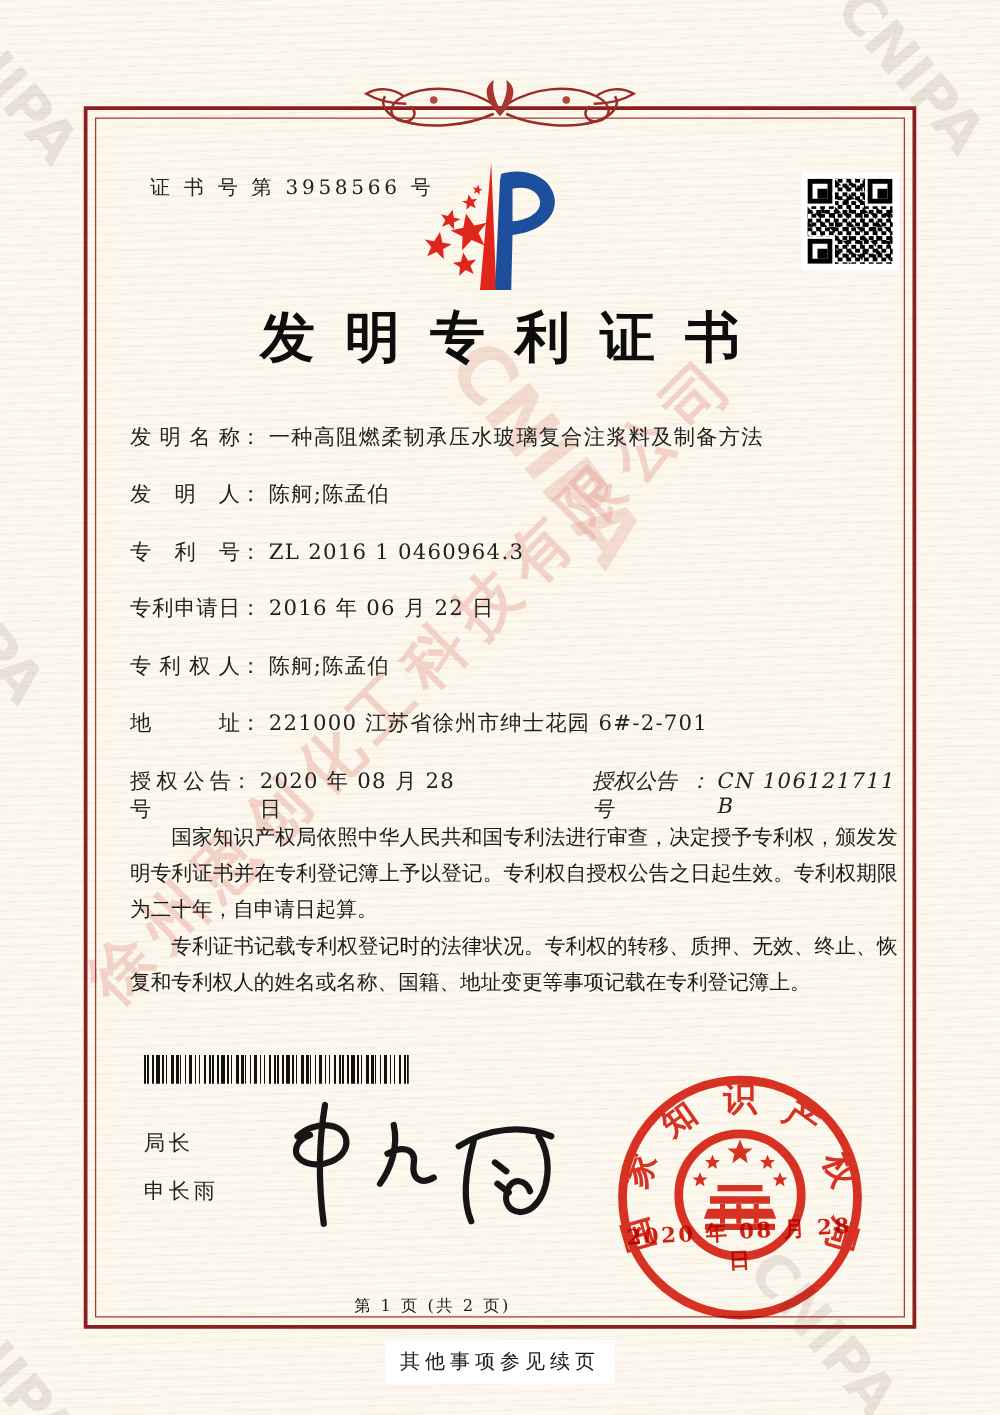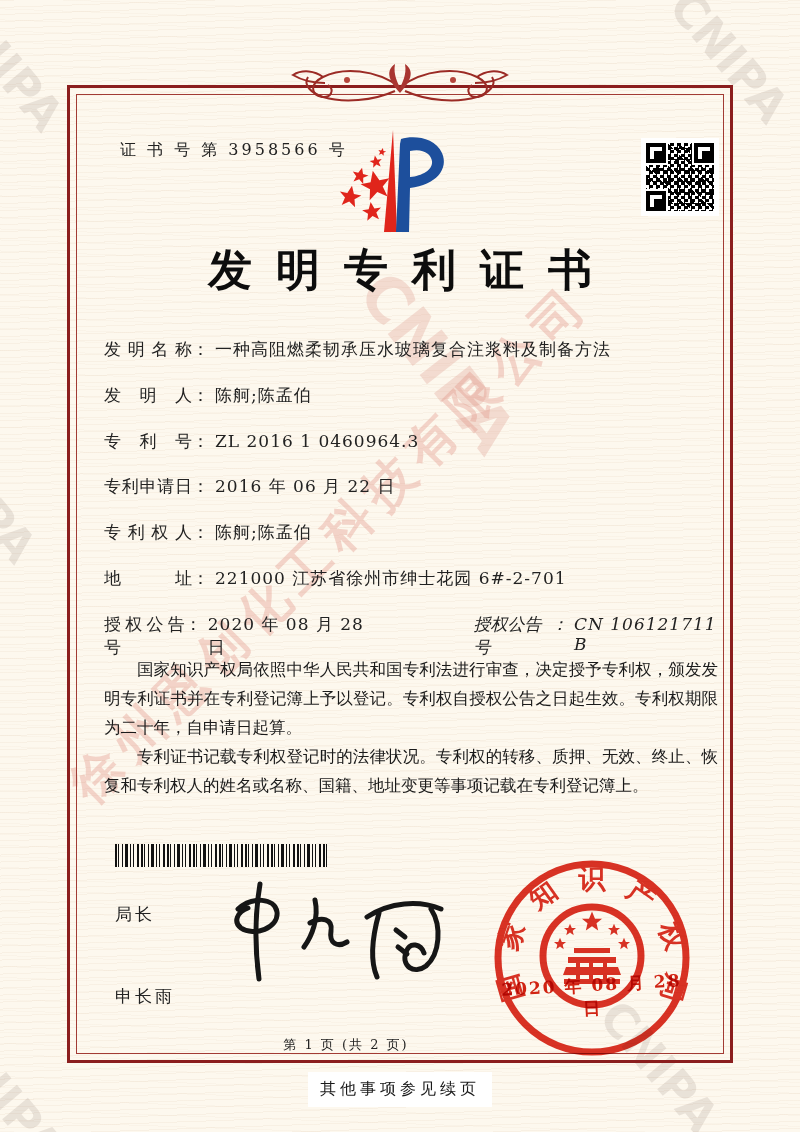--- a/index.html
+++ b/index.html
@@ -56,21 +56,21 @@
   .body-text p { text-indent:2em; }
   
   .barcode { position:absolute; left:115px; top:844px; width:212px; height:23px;
       background:repeating-linear-gradient(90deg,
         #111 0 2px,#fdf8ee 2px 3px,#111 3px 4px,#fdf8ee 4px 7px,#111 7px 8px,#fdf8ee 8px 10px,
         #111 10px 13px,#fdf8ee 13px 15px,#111 15px 16px,#fdf8ee 16px 18px,#111 18px 19px,
         #fdf8ee 19px 22px,#111 22px 24px,#fdf8ee 24px 26px); }
   .sig-title { position:absolute; left:115px; top:903px; font-size:17px; letter-spacing:3px;
                font-family:"DejaVu Sans","Liberation Sans",sans-serif; color:#222; }
   .sig-name  { position:absolute; left:115px; top:941px; font-size:17px; letter-spacing:3px;
-               font-family:"DejaVu Sans","Liberation Sans",sans-serif; color:#222;margin-top:44px; }
+               font-family:"DejaVu Sans","Liberation Sans",sans-serif; color:#222; }
   .sig-svg { position:absolute; left:218px; top:878px; width:232px; height:106px; }
   
   .seal { position:absolute; left:490px; top:856px; width:204px; height:204px;
           mix-blend-mode:multiply; opacity:0.95; }
   .seal-date { position:absolute; left:497px; top:974px; width:190px; text-align:center;
                font-size:17px; color:#d32413; letter-spacing:2px; transform:rotate(-3deg);
                mix-blend-mode:multiply; font-weight:bold; }
   
   .page-info { position:absolute; left:0; width:692px; top:1036px; text-align:center;
                font-size:13px; letter-spacing:2px; color:#222; }

